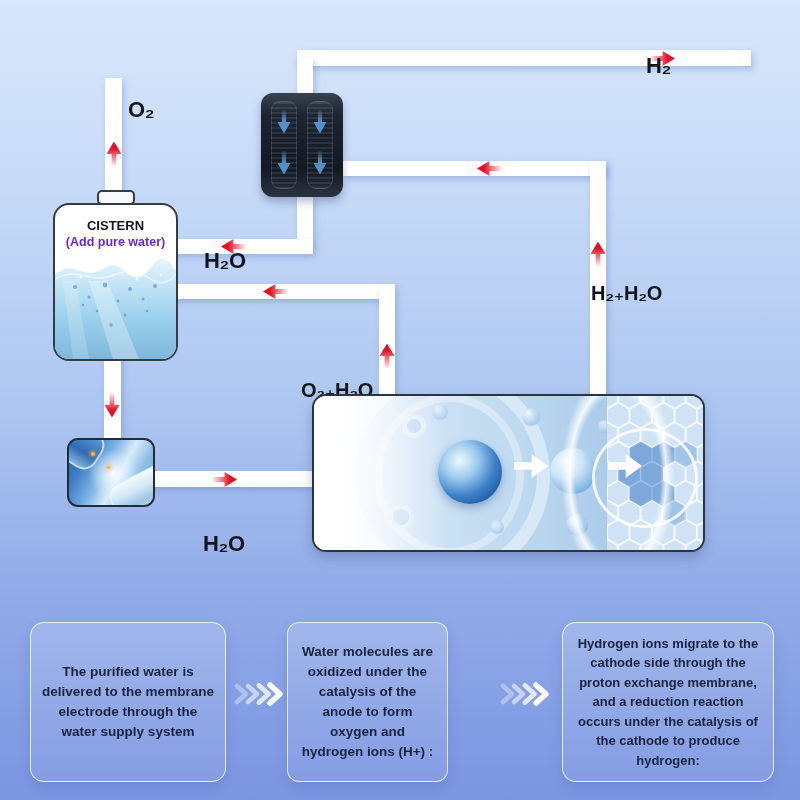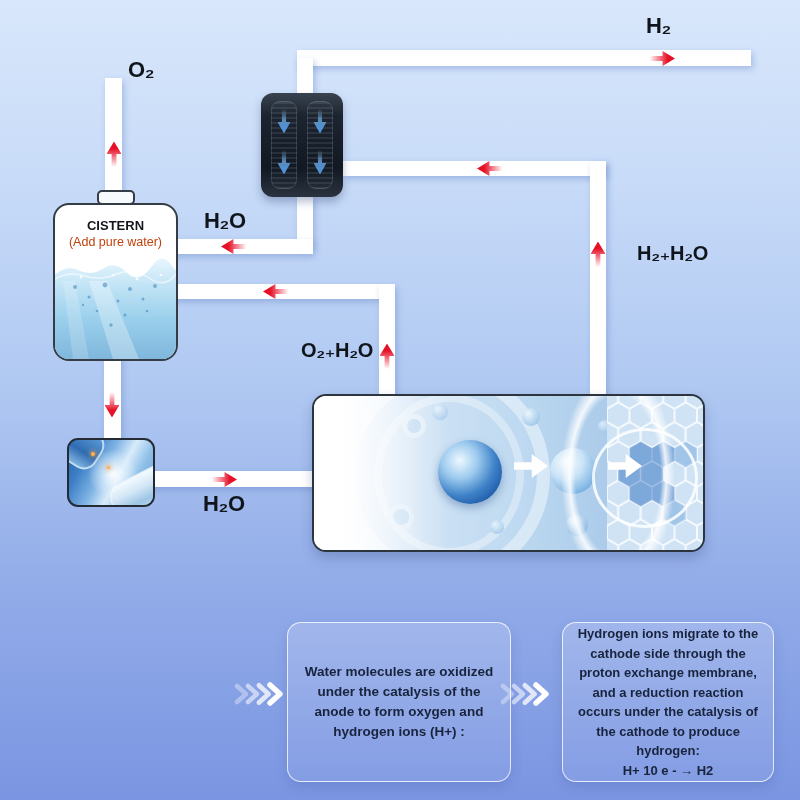--- a/index.html
+++ b/index.html
@@ -17,33 +17,33 @@
     background:linear-gradient(90deg,rgba(235,18,44,0) 2%,rgba(235,18,44,.55) 40%,#e51227 72%); }
   .arrow.up   { transform:rotate(-90deg); }
   .arrow.down { transform:rotate(90deg); }
   .arrow.left { transform:scaleX(-1); }
   .arrow.blue { width:24px; height:13px;
     background:linear-gradient(90deg,rgba(120,180,232,.12) 4%,rgba(110,172,228,.75) 45%,#4f93d6 78%); }
   .arrow.white { width:34px; height:24px; background:#ffffff;
     filter:drop-shadow(1px 2px 2px rgba(70,110,170,.45)); }
 
   
-  .lbl { position:absolute; white-space:nowrap; color:#10151c; font-weight:600; }
+  .lbl { position:absolute; white-space:nowrap; color:#10151c; font-weight:600;margin-top:40px; }
   .lbl.formula { font-size:22px; letter-spacing:-.3px; }
   .lbl.formula.sm { font-size:20px; }
   .lbl.caption { font-size:17px; font-weight:700; color:#0e1319; }
 
   
   .cistern { position:absolute; left:53px; top:203px; width:125px; height:158px;
     background:#ffffff; border:2px solid #363c45; border-radius:16px; overflow:hidden; z-index:3;padding-left:28px; }
   .cistern-cap { position:absolute; left:97px; top:190px; width:38px; height:15px;
     background:#f7fafd; border:2px solid #363c45; border-radius:5px; z-index:3; }
   .cis-title { position:absolute; left:0; top:12px; width:100%; text-align:center;
     font-size:13px; line-height:17px; font-weight:700; color:#14181d; }
-  .cis-sub { font-size:12.5px; font-weight:400; color:#c2410c;text-align:center; }
+  .cis-sub { font-size:12.5px; font-weight:700; color:#6d28d9;text-align:center; }
   .cis-water { position:absolute; left:0; bottom:0; }
 
   
   .separator { position:absolute; left:261px; top:93px; width:82px; height:104px;
     border-radius:12px; z-index:3;
     background:linear-gradient(180deg,#39434f 0%,#1c242f 22%,#121923 72%,#2a333f 100%);
     box-shadow:0 5px 9px rgba(48,70,120,.35); }
   .sep-col { position:absolute; top:8px; width:26px; height:88px; border-radius:9px;
     border:1px solid rgba(185,205,230,.18);
     background:repeating-linear-gradient(180deg,rgba(205,225,245,.10) 0 2px,rgba(205,225,245,0) 2px 5px); }
@@ -111,21 +111,21 @@
   <div class="arrow up" style="left:585px; top:247px;"></div>
   <div class="arrow left" style="left:221px; top:239px;"></div>
   <div class="arrow left" style="left:263px; top:284px;"></div>
   <div class="arrow up" style="left:374px; top:349px;"></div>
   <div class="arrow down" style="left:99px;  top:397px;"></div>
   <div class="arrow" style="left:211px; top:472px;"></div>
 
   <div class="lbl formula" style="left:128px; top:57px;">O₂</div>
   <div class="lbl formula" style="left:646px; top:13px;">H₂</div>
   <div class="lbl formula" style="left:204px; top:208px;">H₂O</div>
-  <div class="lbl formula sm" style="left:637px; top:241px;">H₂₊H₂O</div>
+  <div class="lbl formula sm" style="left:591px; top:241px;">H₂₊H₂O</div>
   <div class="lbl formula sm" style="left:301px; top:338px;">O₂₊H₂O</div>
   <div class="lbl formula" style="left:203px; top:491px;">H₂O</div>
 
   <div class="separator">
     <div class="sep-col" style="left:10px;"></div>
     <div class="sep-col" style="left:46px;"></div>
     <div class="arrow blue down" style="left:11px; top:22px;"></div>
     <div class="arrow blue down" style="left:47px; top:22px;"></div>
     <div class="arrow blue down" style="left:11px; top:63px;"></div>
     <div class="arrow blue down" style="left:47px; top:63px;"></div>
@@ -224,41 +224,43 @@
         <polygon points="0,-13 11.25,-6.5 11.25,6.5 0,13 -11.25,6.5 -11.25,-6.5" transform="translate(78.75,58.5)"></polygon>
         <polygon points="0,-13 11.25,-6.5 11.25,6.5 0,13 -11.25,6.5 -11.25,-6.5" transform="translate(67.5,117)"></polygon>
       </g>
     </svg>
     <div class="mem-arc"></div>
     <div class="hex-ring"></div>
     <div class="arrow white" style="left:200px; top:58px;"></div>
     <div class="arrow white" style="left:294px; top:58px;"></div>
   </div>
 
+  <div class="step-box" style="left:30px; width:196px;">
+    <div>The purified water is delivered to the membrane electrode through the water supply system</div>
+  </div>
 
   <svg class="chev" style="left:234px;" width="52" height="26" viewBox="0 0 52 26">
     <g fill="none" stroke="#ffffff" stroke-linecap="round" stroke-linejoin="round">
       <path d="M3 5 L12 13 L3 21" stroke-width="4.5" opacity="0.35"></path>
       <path d="M14 5 L23 13 L14 21" stroke-width="4.5" opacity="0.55"></path>
       <path d="M25 4.5 L34.5 13 L25 21.5" stroke-width="5" opacity="0.75"></path>
       <path d="M36 4 L46 13 L36 22" stroke-width="5.5" opacity="1"></path>
     </g>
   </svg>
 
-  <div class="step-box" style="left:287px; width:224px;">
+  <div class="step-box" style="left:287px; width:161px;border-radius:12px;">
     <div>Water molecules are oxidized under the catalysis of the anode to form oxygen and hydrogen ions (H+) :</div>
   </div>
 
   <svg class="chev" style="left:500px;" width="52" height="26" viewBox="0 0 52 26">
     <g fill="none" stroke="#ffffff" stroke-linecap="round" stroke-linejoin="round">
       <path d="M3 5 L12 13 L3 21" stroke-width="4.5" opacity="0.35"></path>
       <path d="M14 5 L23 13 L14 21" stroke-width="4.5" opacity="0.55"></path>
       <path d="M25 4.5 L34.5 13 L25 21.5" stroke-width="5" opacity="0.75"></path>
       <path d="M36 4 L46 13 L36 22" stroke-width="5.5" opacity="1"></path>
     </g>
   </svg>
 
   <div class="step-box wide" style="left:562px; width:212px;">
     <div>Hydrogen ions migrate to the cathode side through the proton exchange membrane, and a reduction reaction occurs under the catalysis of the cathode to produce hydrogen:</div>
-    <div>H+ 10 e - → H2</div>
   </div>
 
 </div>
 
 </body></html>

